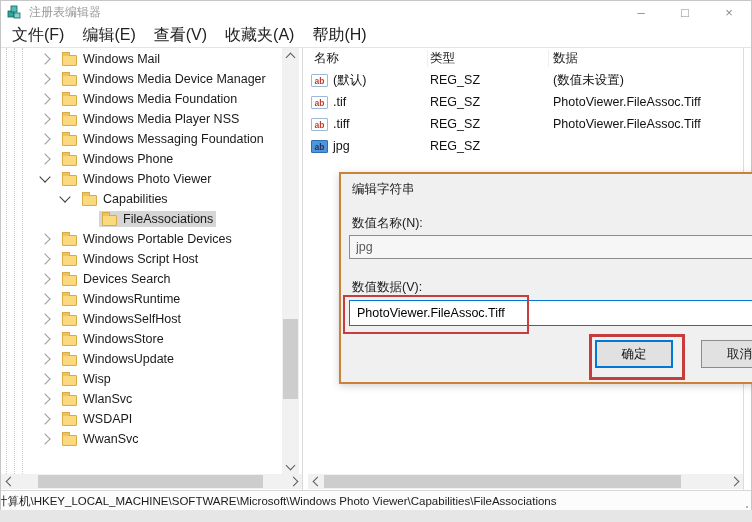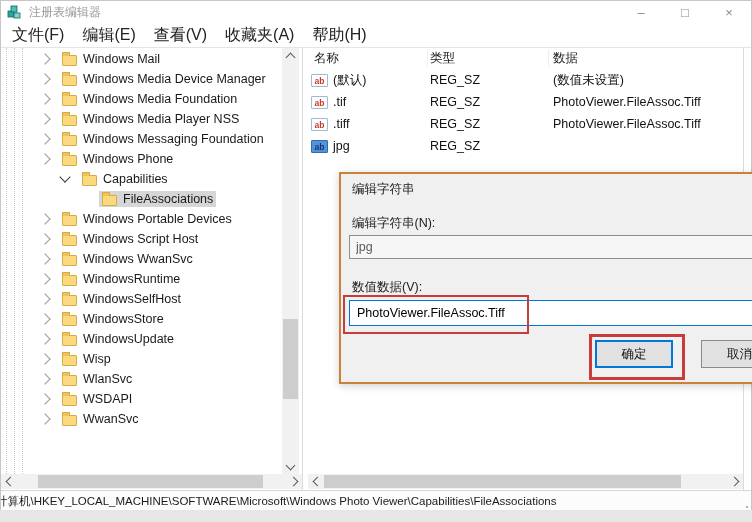--- a/index.html
+++ b/index.html
@@ -164,20 +164,27 @@
                 <span>Windows Messaging Foundation</span>
               </span>
             </div>
           <div class="trow lvl0">
               <span class="chev"></span>
               <span class="node">
                 <span class="folder"></span>
                 <span>Windows Phone</span>
               </span>
             </div>
+          <div class="trow lvl0">
+              <span class="chev e"></span>
+              <span class="node">
+                <span class="folder"></span>
+                <span>Windows Photo Viewer</span>
+              </span>
+            </div>
           <div class="trow lvl1">
               <span class="chev e"></span>
               <span class="node">
                 <span class="folder"></span>
                 <span>Capabilities</span>
               </span>
             </div>
           <div class="trow lvl2 sel">
               <span class="node">
                 <span class="folder"></span>
@@ -195,21 +202,21 @@
               <span class="chev"></span>
               <span class="node">
                 <span class="folder"></span>
                 <span>Windows Script Host</span>
               </span>
             </div>
           <div class="trow lvl0">
               <span class="chev"></span>
               <span class="node">
                 <span class="folder"></span>
-                <span>Windows WwanSvc</span>
+                <span>Devices Search</span>
               </span>
             </div>
           <div class="trow lvl0">
               <span class="chev"></span>
               <span class="node">
                 <span class="folder"></span>
                 <span>WindowsRuntime</span>
               </span>
             </div>
           <div class="trow lvl0">
@@ -327,21 +334,21 @@
 
     <div class="statusbar">
       <span class="status-path">计算机\HKEY_LOCAL_MACHINE\SOFTWARE\Microsoft\Windows Photo Viewer\Capabilities\FileAssociations</span>
       <span class="grip"></span>
     </div>
   </div>
 
   <div class="dialog">
     <span class="dlg-title">编辑字符串</span>
     <span class="dlg-close">×</span>
-    <span class="dlg-label lbl-name">编辑字符串(N):</span>
+    <span class="dlg-label lbl-name">数值名称(N):</span>
     <input class="inp inp-name" type="text" readonly="" value="jpg" style="">
     <span class="dlg-label lbl-data">数值数据(V):</span>
     <input class="inp inp-data" type="text" value="PhotoViewer.FileAssoc.Tiff" style="">
     <div class="anno anno-value"></div>
     <button class="dlg-btn btn-ok">确定</button>
     <div class="anno anno-ok"></div>
     <button class="dlg-btn btn-cancel">取消</button>
   </div>
 
   <div class="bottom-strip"></div>

